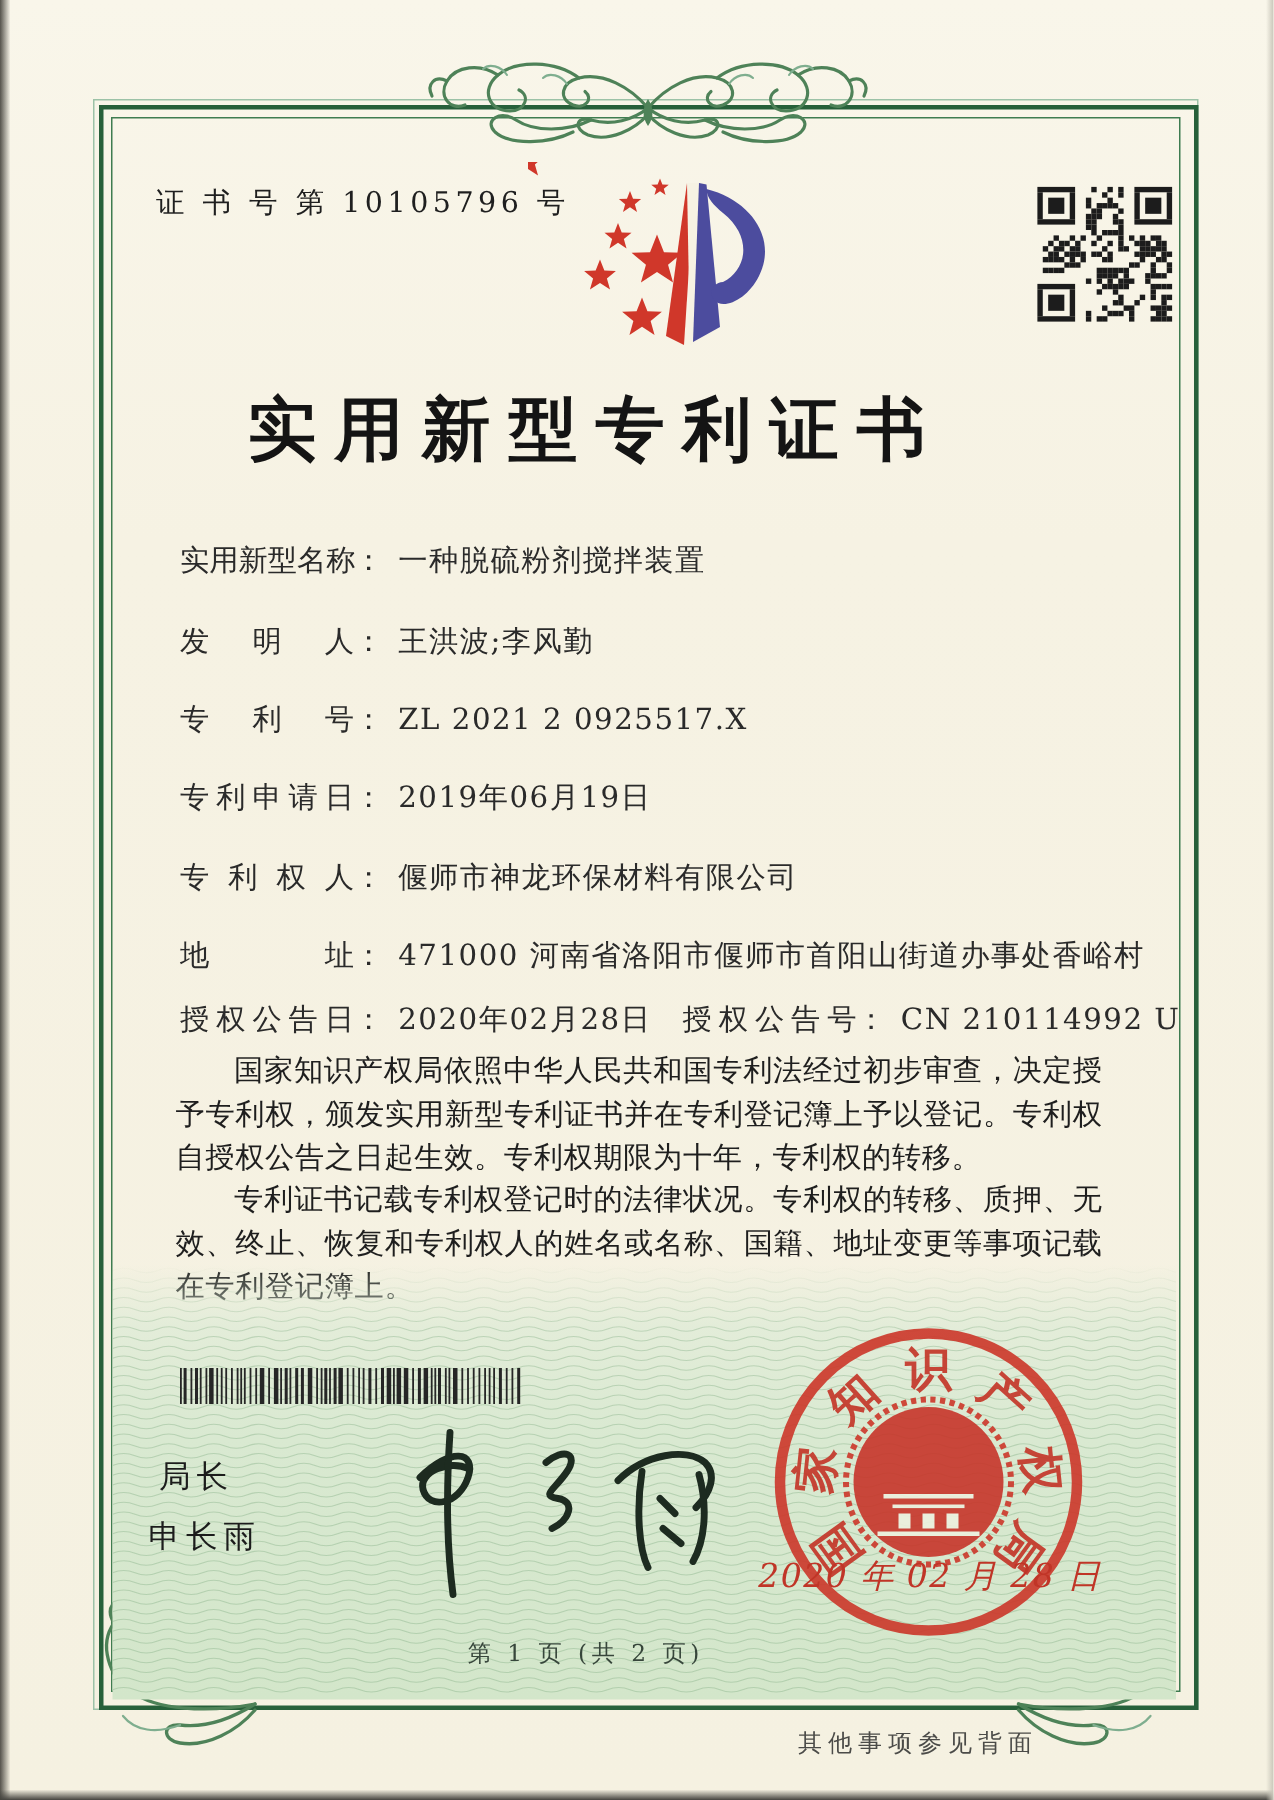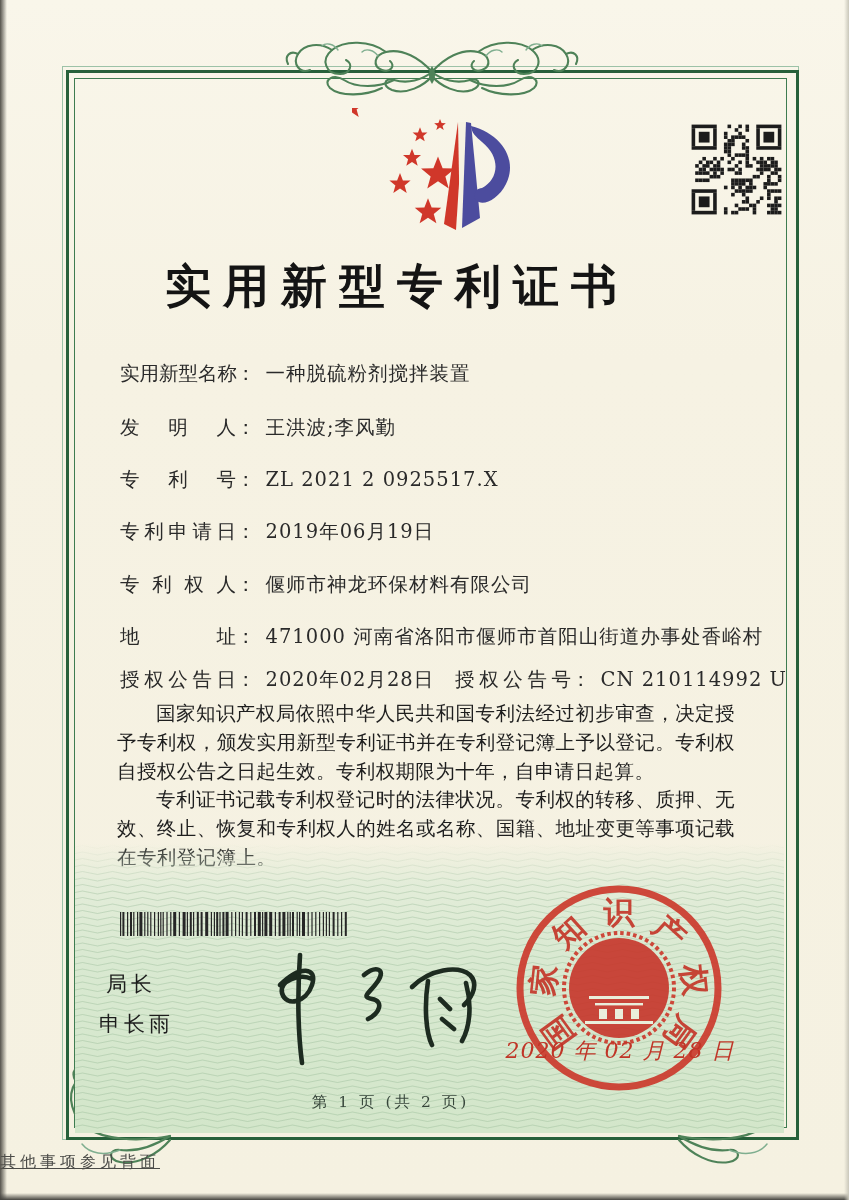--- a/index.html
+++ b/index.html
@@ -34,22 +34,22 @@
     background:linear-gradient(180deg,rgba(221,235,214,0) 0%,rgba(221,235,214,0.75) 14%,#d9e9d1 40%,#d3e6ca 100%);}
   .waves{position:absolute;left:0;top:0;width:100%;height:100%;
     -webkit-mask-image:linear-gradient(180deg,transparent 0,black 16%);
     mask-image:linear-gradient(180deg,transparent 0,black 16%);}
   .signatory-title{left:106px;top:970px;font-size:21px;letter-spacing:4px;color:#1c1c1c;}
   .signatory-name{left:99px;top:1010px;font-size:21px;letter-spacing:4px;color:#1c1c1c;}
   .seal-date{left:500px;top:1036px;width:240px;text-align:center;font-size:22px;
     color:#c03527;letter-spacing:1px;font-style:italic;}
   .pagination{left:0;top:1092px;width:781px;text-align:center;font-size:15.5px;
     letter-spacing:3px;color:#37463b;}
-  .footer-note{left:0;top:1152px;width:692px;text-align:left;font-size:16px;
-    letter-spacing:4px;color:#4b4b48;text-decoration:underline;}
+  .footer-note{left:0;top:1152px;width:692px;text-align:right;font-size:16px;
+    letter-spacing:4px;color:#4b4b48;}
 </style>
 </head>
 <body>
 
 <div class="page">
 
   <div class="abs frame-outer"></div>
   <div class="abs frame-mid"></div>
   <div class="abs frame-inner"></div>
 
@@ -84,20 +84,21 @@
     <g transform="translate(130,0) scale(-1,1)" stroke="#4e8258" fill="none" stroke-width="2.2" stroke-linecap="round">
       <path d="M124,70 C92,76 58,74 42,62 C28,51 34,36 48,38 C60,40 60,54 48,54"></path>
       <path d="M42,62 C26,52 20,30 30,16 C38,5 54,8 54,22 C54,34 40,36 36,26"></path>
       <path d="M30,16 C24,6 30,-2 40,2"></path>
       <path d="M124,70 C108,80 90,86 74,84 C62,83 62,94 74,96 C92,99 112,88 124,74"></path>
       <path d="M74,84 C58,90 44,88 36,78" stroke-width="1.5" stroke="#7fae8f"></path>
       <path d="M52,44 C46,40 40,42 38,48" stroke-width="1.5" stroke="#7fae8f"></path>
     </g>
   </svg>
 
+  <div class="abs cert-no">证 书 号 第 10105796 号</div>
 
   <svg class="abs" style="left:352px;top:108px;" width="170" height="132" viewBox="0 0 170 132">
     <g fill="#d0372a">
       <path id="st" d="M0,-11 L2.9,-3.6 L10.6,-3.4 L4.6,1.6 L6.7,9 L0,4.6 L-6.7,9 L-4.6,1.6 L-10.6,-3.4 L-2.9,-3.6 Z"></path>
       <use href="#st" transform="translate(86,66) scale(1.6)"></use>
       <use href="#st" transform="translate(60,50) scale(0.85)"></use>
       <use href="#st" transform="translate(48,76) scale(1.0)"></use>
       <use href="#st" transform="translate(68,27) scale(0.7)"></use>
       <use href="#st" transform="translate(88,17) scale(0.55)"></use>
       <use href="#st" transform="translate(76,104) scale(1.25)"></use>
@@ -350,21 +351,21 @@
           <span>授</span>
           <span>权</span>
           <span>公</span>
           <span>告</span>
           <span>号</span>
         </span><span class="fcolon">：</span><span class="fvalue">CN 210114992 U</span>
     </span>
   </div>
 
   <div class="abs body-text" id="paras">
-      <p>国家知识产权局依照中华人民共和国专利法经过初步审查，决定授予专利权，颁发实用新型专利证书并在专利登记簿上予以登记。专利权自授权公告之日起生效。专利权期限为十年，自申请日起算。</p>
+      <p>国家知识产权局依照中华人民共和国专利法经过初步审查，决定授予专利权，颁发实用新型专利证书并在专利登记簿上予以登记。专利权自授权公告之日起生效。专利权期限为十年，专利权的转移。</p>
       <p>专利证书记载专利权登记时的法律状况。专利权的转移、质押、无效、终止、恢复和专利权人的姓名或名称、国籍、地址变更等事项记载在专利登记簿上。</p>
     </div>
 
   <div class="abs green-zone">
     <svg class="waves" id="waves" width="709" height="290" viewBox="0 0 709 290">
         <path d="M0,4 Q7.5,1 15,4 Q22.5,7 30,4 Q37.5,1 45,4 Q52.5,7 60,4 Q67.5,1 75,4 Q82.5,7 90,4 Q97.5,1 105,4 Q112.5,7 120,4 Q127.5,1 135,4 Q142.5,7 150,4 Q157.5,1 165,4 Q172.5,7 180,4 Q187.5,1 195,4 Q202.5,7 210,4 Q217.5,1 225,4 Q232.5,7 240,4 Q247.5,1 255,4 Q262.5,7 270,4 Q277.5,1 285,4 Q292.5,7 300,4 Q307.5,1 315,4 Q322.5,7 330,4 Q337.5,1 345,4 Q352.5,7 360,4 Q367.5,1 375,4 Q382.5,7 390,4 Q397.5,1 405,4 Q412.5,7 420,4 Q427.5,1 435,4 Q442.5,7 450,4 Q457.5,1 465,4 Q472.5,7 480,4 Q487.5,1 495,4 Q502.5,7 510,4 Q517.5,1 525,4 Q532.5,7 540,4 Q547.5,1 555,4 Q562.5,7 570,4 Q577.5,1 585,4 Q592.5,7 600,4 Q607.5,1 615,4 Q622.5,7 630,4 Q637.5,1 645,4 Q652.5,7 660,4 Q667.5,1 675,4 Q682.5,7 690,4 Q697.5,1 705,4 Q712.5,7 720,4" fill="none" stroke="rgba(125,170,130,0.38)" stroke-width="0.8"></path>
         <path d="M0,10.5 Q7.5,7.5 15,10.5 Q22.5,13.5 30,10.5 Q37.5,7.5 45,10.5 Q52.5,13.5 60,10.5 Q67.5,7.5 75,10.5 Q82.5,13.5 90,10.5 Q97.5,7.5 105,10.5 Q112.5,13.5 120,10.5 Q127.5,7.5 135,10.5 Q142.5,13.5 150,10.5 Q157.5,7.5 165,10.5 Q172.5,13.5 180,10.5 Q187.5,7.5 195,10.5 Q202.5,13.5 210,10.5 Q217.5,7.5 225,10.5 Q232.5,13.5 240,10.5 Q247.5,7.5 255,10.5 Q262.5,13.5 270,10.5 Q277.5,7.5 285,10.5 Q292.5,13.5 300,10.5 Q307.5,7.5 315,10.5 Q322.5,13.5 330,10.5 Q337.5,7.5 345,10.5 Q352.5,13.5 360,10.5 Q367.5,7.5 375,10.5 Q382.5,13.5 390,10.5 Q397.5,7.5 405,10.5 Q412.5,13.5 420,10.5 Q427.5,7.5 435,10.5 Q442.5,13.5 450,10.5 Q457.5,7.5 465,10.5 Q472.5,13.5 480,10.5 Q487.5,7.5 495,10.5 Q502.5,13.5 510,10.5 Q517.5,7.5 525,10.5 Q532.5,13.5 540,10.5 Q547.5,7.5 555,10.5 Q562.5,13.5 570,10.5 Q577.5,7.5 585,10.5 Q592.5,13.5 600,10.5 Q607.5,7.5 615,10.5 Q622.5,13.5 630,10.5 Q637.5,7.5 645,10.5 Q652.5,13.5 660,10.5 Q667.5,7.5 675,10.5 Q682.5,13.5 690,10.5 Q697.5,7.5 705,10.5 Q712.5,13.5 720,10.5" fill="none" stroke="rgba(125,170,130,0.38)" stroke-width="0.8"></path>
         <path d="M0,17 Q7.5,14 15,17 Q22.5,20 30,17 Q37.5,14 45,17 Q52.5,20 60,17 Q67.5,14 75,17 Q82.5,20 90,17 Q97.5,14 105,17 Q112.5,20 120,17 Q127.5,14 135,17 Q142.5,20 150,17 Q157.5,14 165,17 Q172.5,20 180,17 Q187.5,14 195,17 Q202.5,20 210,17 Q217.5,14 225,17 Q232.5,20 240,17 Q247.5,14 255,17 Q262.5,20 270,17 Q277.5,14 285,17 Q292.5,20 300,17 Q307.5,14 315,17 Q322.5,20 330,17 Q337.5,14 345,17 Q352.5,20 360,17 Q367.5,14 375,17 Q382.5,20 390,17 Q397.5,14 405,17 Q412.5,20 420,17 Q427.5,14 435,17 Q442.5,20 450,17 Q457.5,14 465,17 Q472.5,20 480,17 Q487.5,14 495,17 Q502.5,20 510,17 Q517.5,14 525,17 Q532.5,20 540,17 Q547.5,14 555,17 Q562.5,20 570,17 Q577.5,14 585,17 Q592.5,20 600,17 Q607.5,14 615,17 Q622.5,20 630,17 Q637.5,14 645,17 Q652.5,20 660,17 Q667.5,14 675,17 Q682.5,20 690,17 Q697.5,14 705,17 Q712.5,20 720,17" fill="none" stroke="rgba(125,170,130,0.38)" stroke-width="0.8"></path>
         <path d="M0,23.5 Q7.5,20.5 15,23.5 Q22.5,26.5 30,23.5 Q37.5,20.5 45,23.5 Q52.5,26.5 60,23.5 Q67.5,20.5 75,23.5 Q82.5,26.5 90,23.5 Q97.5,20.5 105,23.5 Q112.5,26.5 120,23.5 Q127.5,20.5 135,23.5 Q142.5,26.5 150,23.5 Q157.5,20.5 165,23.5 Q172.5,26.5 180,23.5 Q187.5,20.5 195,23.5 Q202.5,26.5 210,23.5 Q217.5,20.5 225,23.5 Q232.5,26.5 240,23.5 Q247.5,20.5 255,23.5 Q262.5,26.5 270,23.5 Q277.5,20.5 285,23.5 Q292.5,26.5 300,23.5 Q307.5,20.5 315,23.5 Q322.5,26.5 330,23.5 Q337.5,20.5 345,23.5 Q352.5,26.5 360,23.5 Q367.5,20.5 375,23.5 Q382.5,26.5 390,23.5 Q397.5,20.5 405,23.5 Q412.5,26.5 420,23.5 Q427.5,20.5 435,23.5 Q442.5,26.5 450,23.5 Q457.5,20.5 465,23.5 Q472.5,26.5 480,23.5 Q487.5,20.5 495,23.5 Q502.5,26.5 510,23.5 Q517.5,20.5 525,23.5 Q532.5,26.5 540,23.5 Q547.5,20.5 555,23.5 Q562.5,26.5 570,23.5 Q577.5,20.5 585,23.5 Q592.5,26.5 600,23.5 Q607.5,20.5 615,23.5 Q622.5,26.5 630,23.5 Q637.5,20.5 645,23.5 Q652.5,26.5 660,23.5 Q667.5,20.5 675,23.5 Q682.5,26.5 690,23.5 Q697.5,20.5 705,23.5 Q712.5,26.5 720,23.5" fill="none" stroke="rgba(125,170,130,0.38)" stroke-width="0.8"></path>
         <path d="M0,30 Q7.5,27 15,30 Q22.5,33 30,30 Q37.5,27 45,30 Q52.5,33 60,30 Q67.5,27 75,30 Q82.5,33 90,30 Q97.5,27 105,30 Q112.5,33 120,30 Q127.5,27 135,30 Q142.5,33 150,30 Q157.5,27 165,30 Q172.5,33 180,30 Q187.5,27 195,30 Q202.5,33 210,30 Q217.5,27 225,30 Q232.5,33 240,30 Q247.5,27 255,30 Q262.5,33 270,30 Q277.5,27 285,30 Q292.5,33 300,30 Q307.5,27 315,30 Q322.5,33 330,30 Q337.5,27 345,30 Q352.5,33 360,30 Q367.5,27 375,30 Q382.5,33 390,30 Q397.5,27 405,30 Q412.5,33 420,30 Q427.5,27 435,30 Q442.5,33 450,30 Q457.5,27 465,30 Q472.5,33 480,30 Q487.5,27 495,30 Q502.5,33 510,30 Q517.5,27 525,30 Q532.5,33 540,30 Q547.5,27 555,30 Q562.5,33 570,30 Q577.5,27 585,30 Q592.5,33 600,30 Q607.5,27 615,30 Q622.5,33 630,30 Q637.5,27 645,30 Q652.5,33 660,30 Q667.5,27 675,30 Q682.5,33 690,30 Q697.5,27 705,30 Q712.5,33 720,30" fill="none" stroke="rgba(125,170,130,0.38)" stroke-width="0.8"></path>

